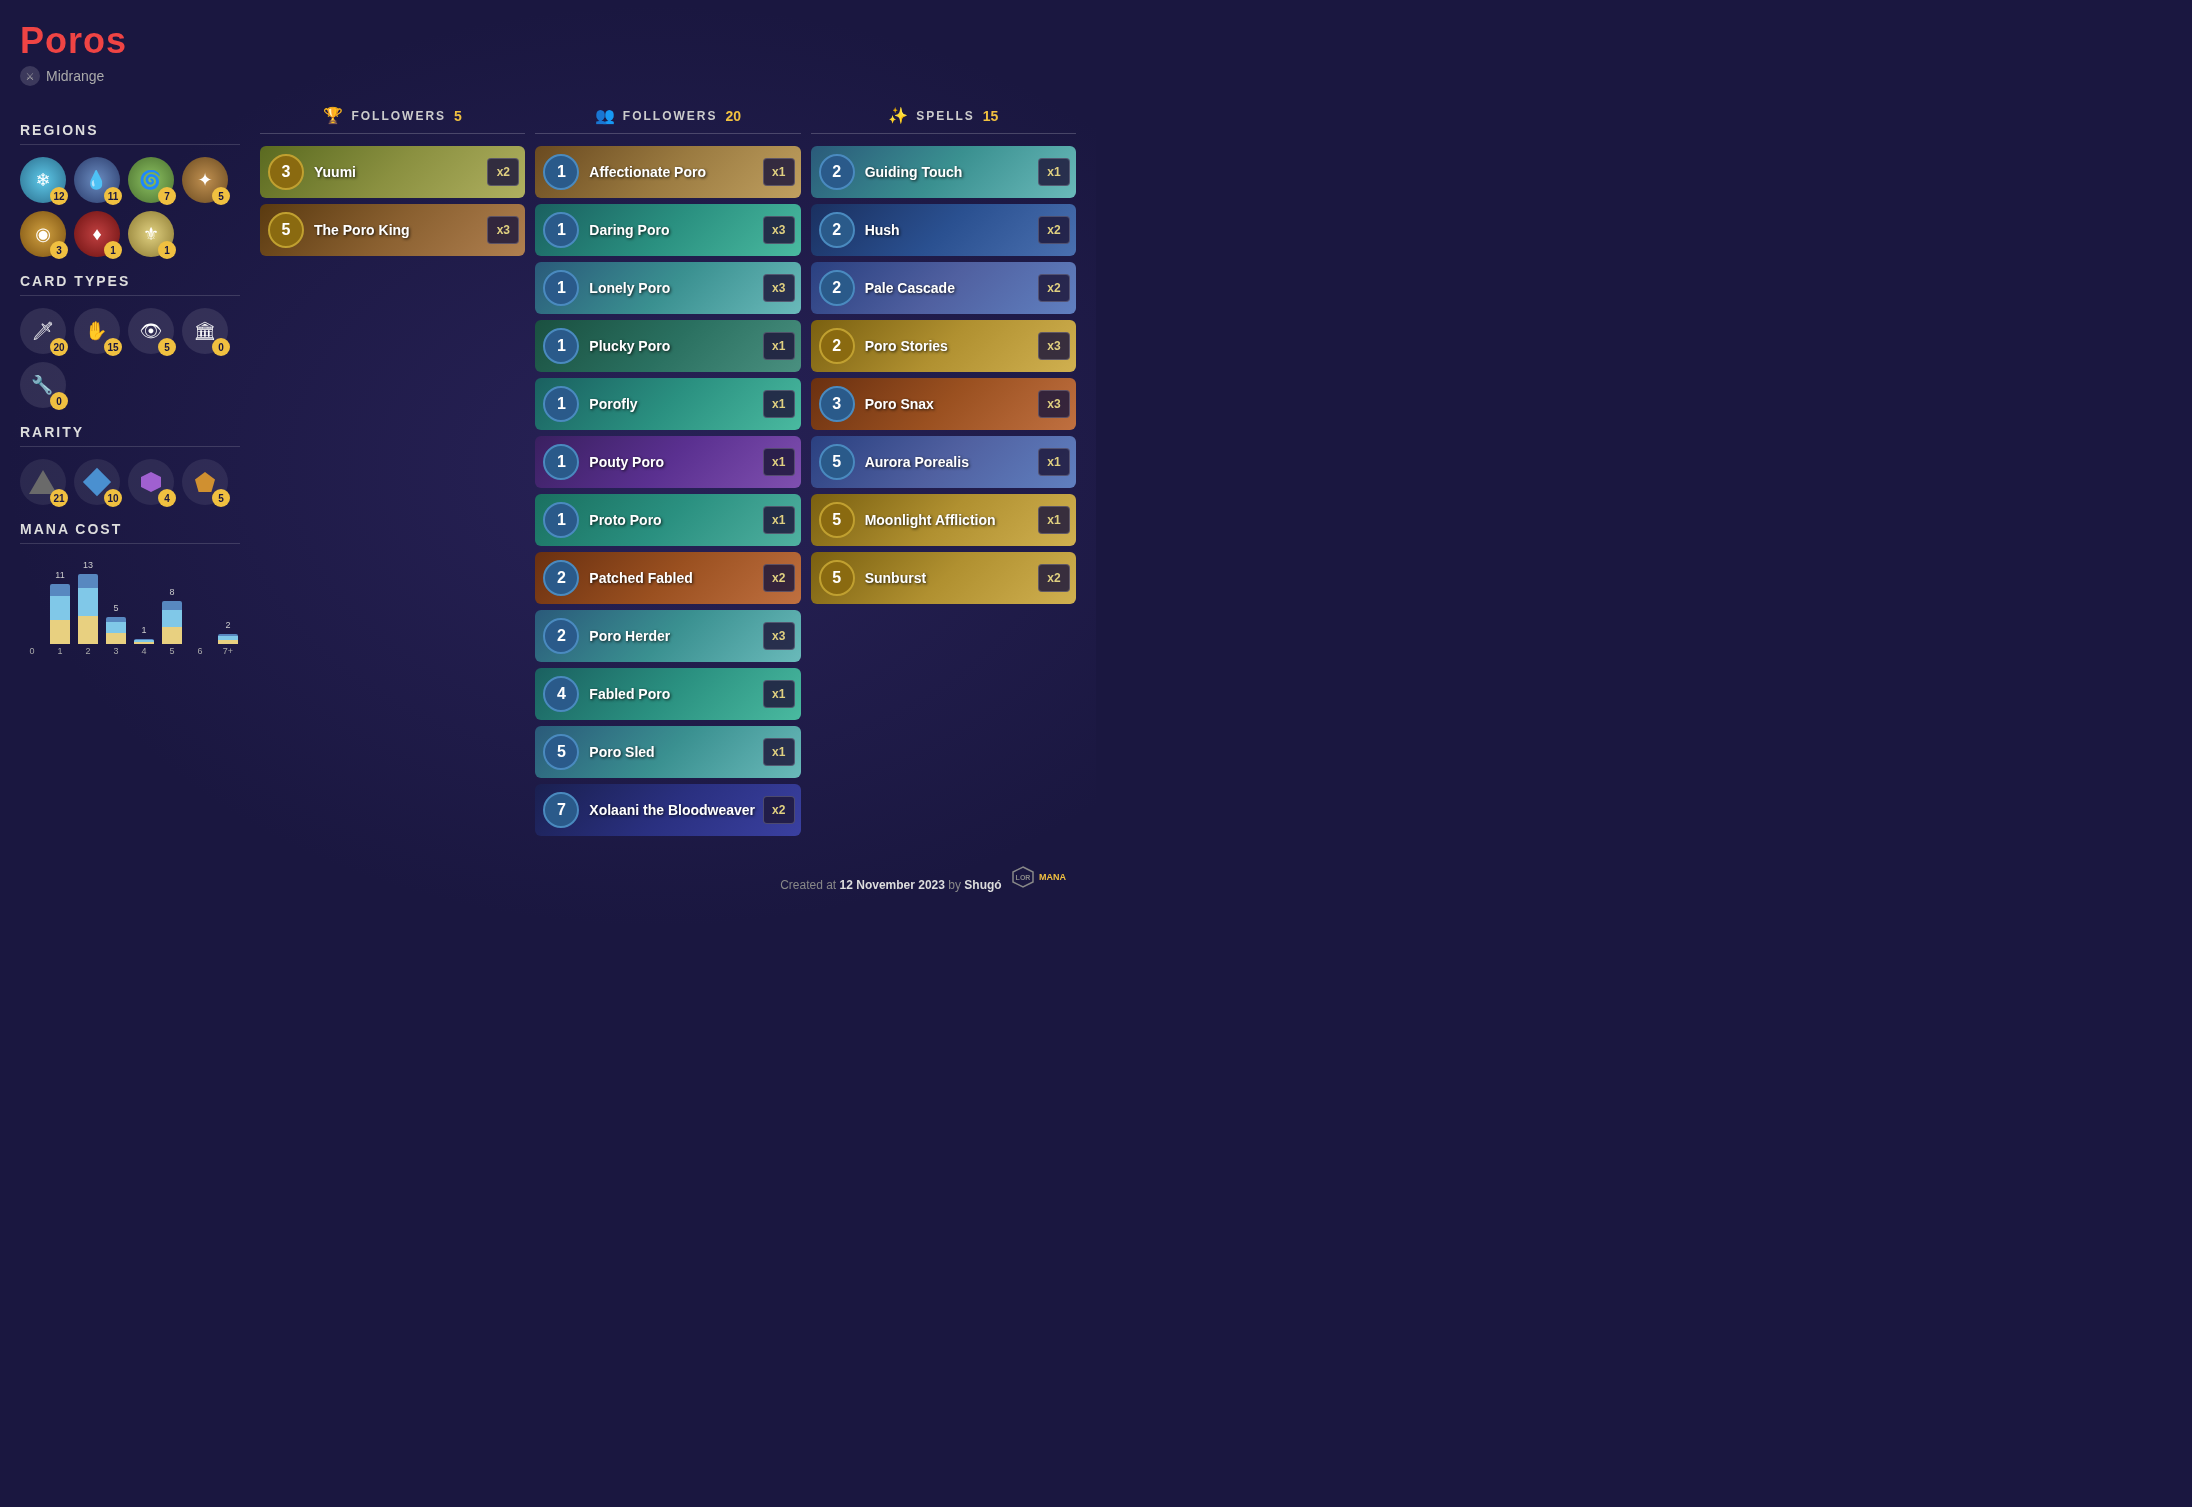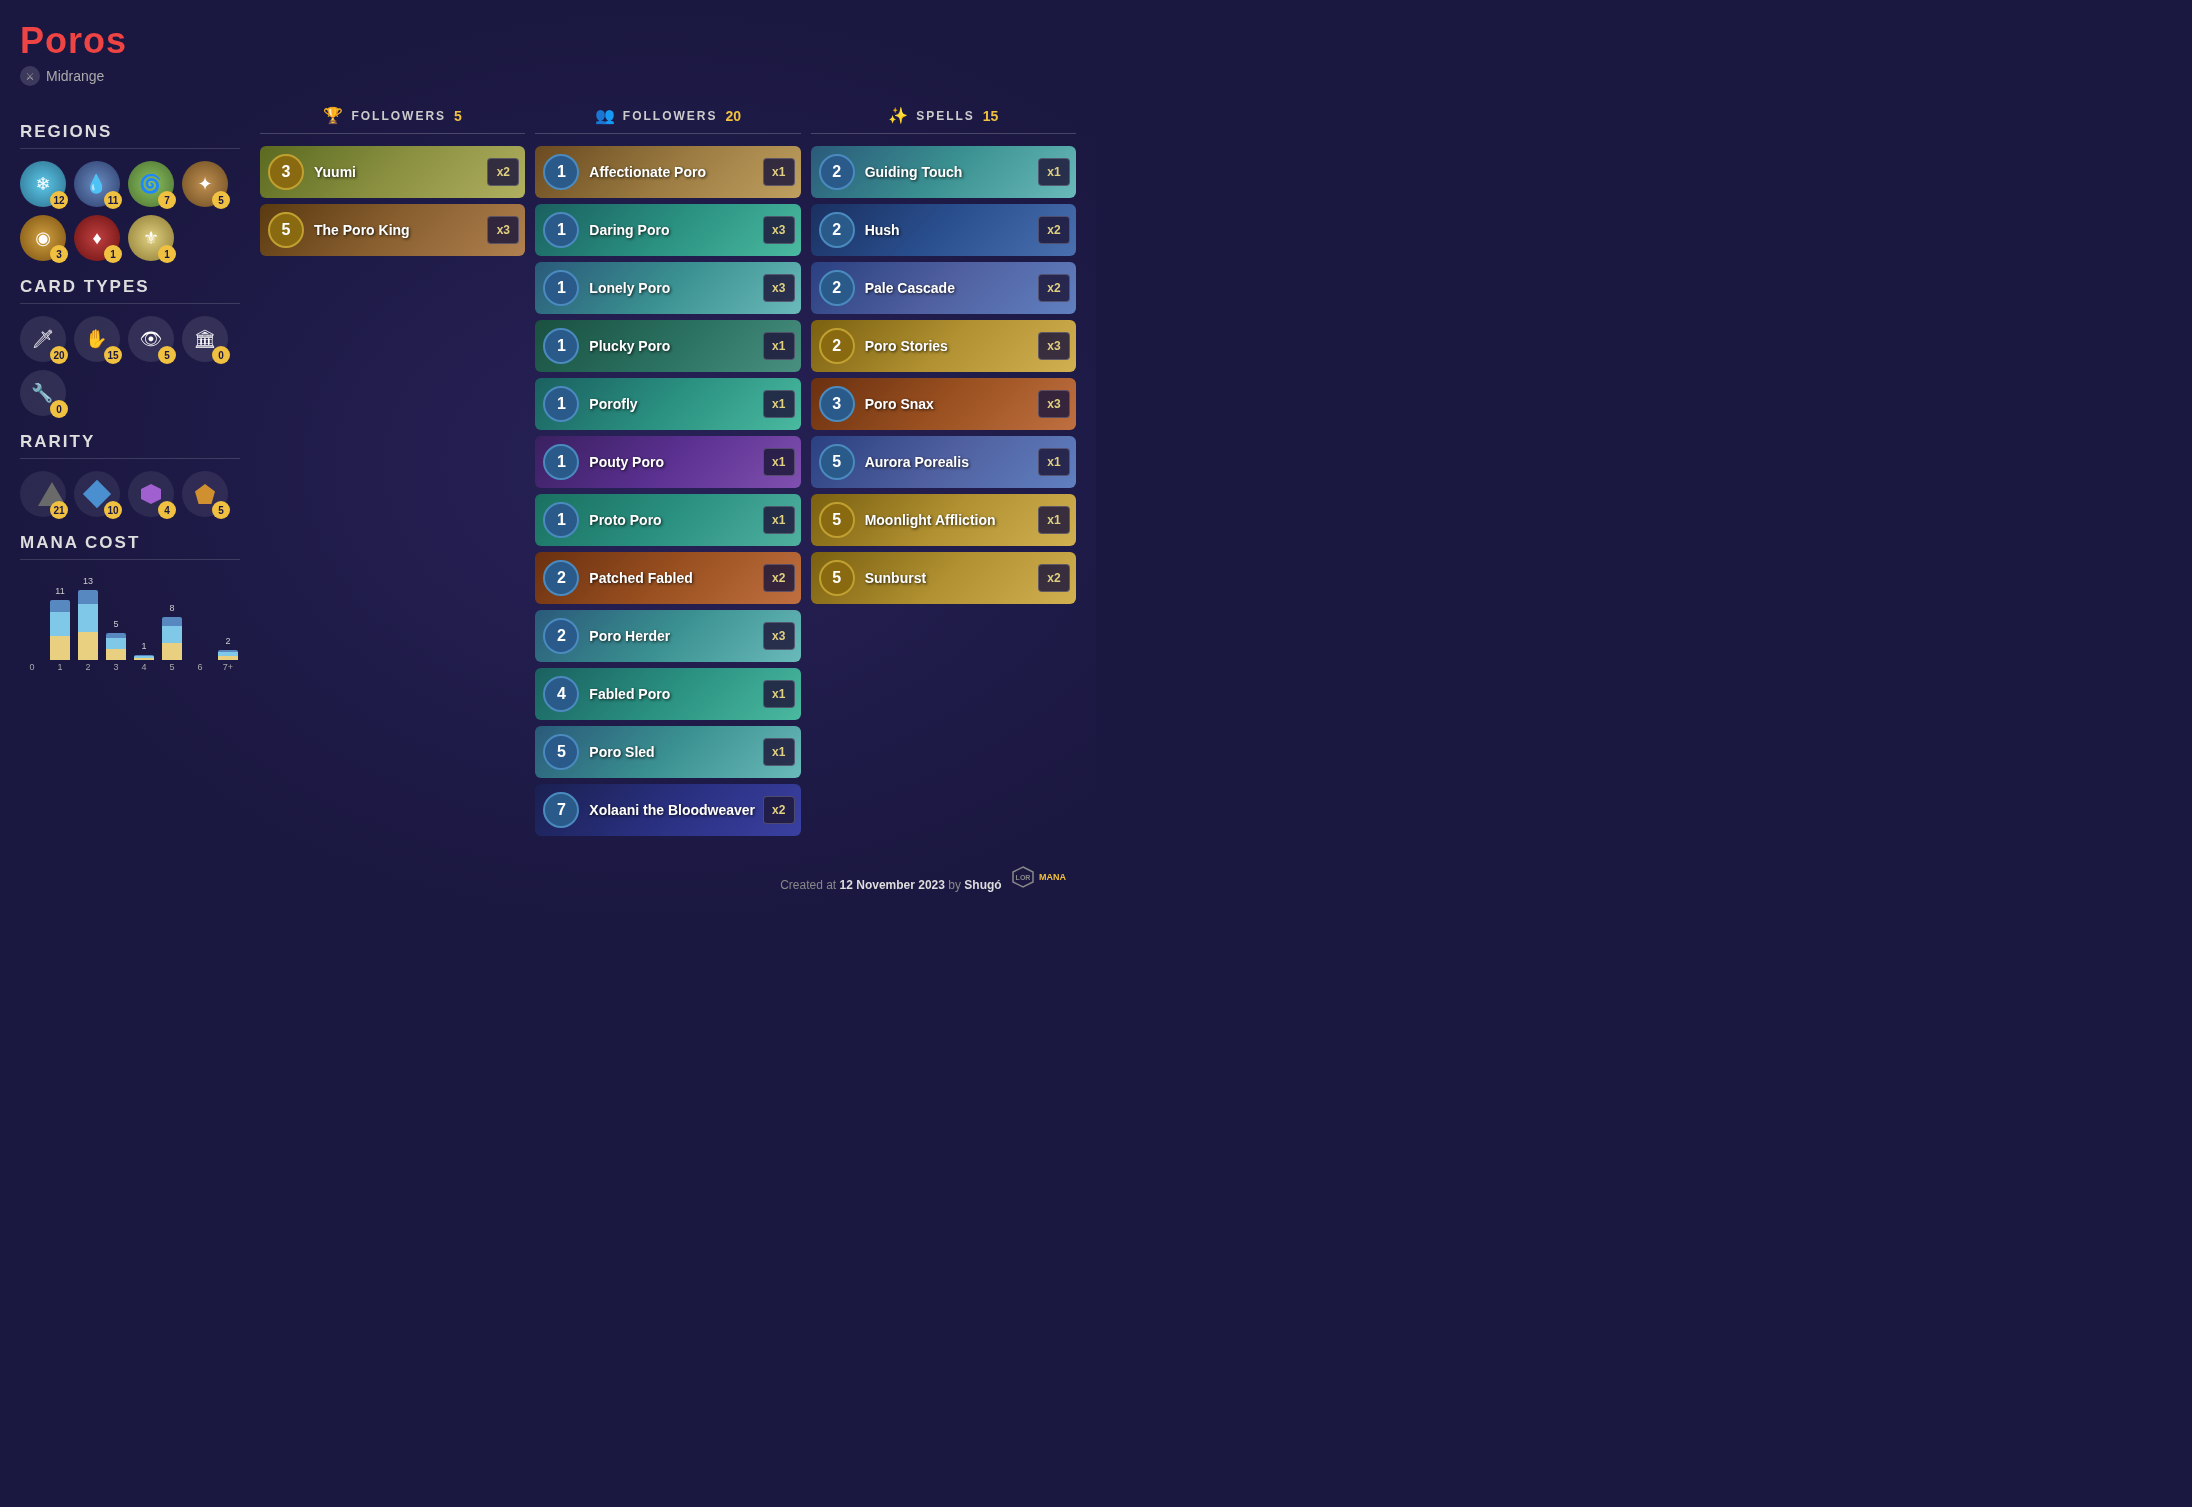--- a/index.html
+++ b/index.html
@@ -52,21 +52,21 @@
       display: inline-flex; align-items: center; justify-content: center;
       font-size: 10px;
     }
 
     
     .left-panel {
       width: 220px;
       float: left;
     }
     .section-title {
-      font-size: 17px;
+      font-size: 14px;
       font-weight: 700;
       letter-spacing: 2px;
       color: #ddd;
       border-bottom: 1px solid rgba(255,255,255,0.15);
       padding-bottom: 6px;
       margin-bottom: 12px;
       margin-top: 16px;
     }
     .icon-grid {
       display: flex;
@@ -350,21 +350,21 @@
     <div class="icon-circle type-icon" style="position:relative;background:rgba(255,255,255,0.1);">
       <span style="font-size:18px;">🔧</span>
       <span class="icon-badge">0</span>
     </div>
   </div>
           </div>
 
         <div class="section-title">RARITY</div>
         <div class="icon-grid" id="rarity-grid">
             <div class="icon-item">
-    <div style="position:relative;width:46px;height:46px;background:rgba(255,255,255,0.08);border-radius:50%;display:flex;align-items:center;justify-content:flex-end;">
+    <div style="position:relative;width:46px;height:46px;background:rgba(255,255,255,0.08);border-radius:50%;display:flex;align-items:center;justify-content:center;">
       <div style="width:0;height:0;border-left:14px solid transparent;border-right:14px solid transparent;border-bottom:24px solid #6a6a6a;"></div>
       <span class="icon-badge">21</span>
     </div>
   </div>
             <div class="icon-item">
     <div style="position:relative;width:46px;height:46px;background:rgba(255,255,255,0.08);border-radius:50%;display:flex;align-items:center;justify-content:center;">
       <div style="width:20px;height:20px;background:#4a90d0;transform:rotate(45deg);"></div>
       <span class="icon-badge">10</span>
     </div>
   </div>

